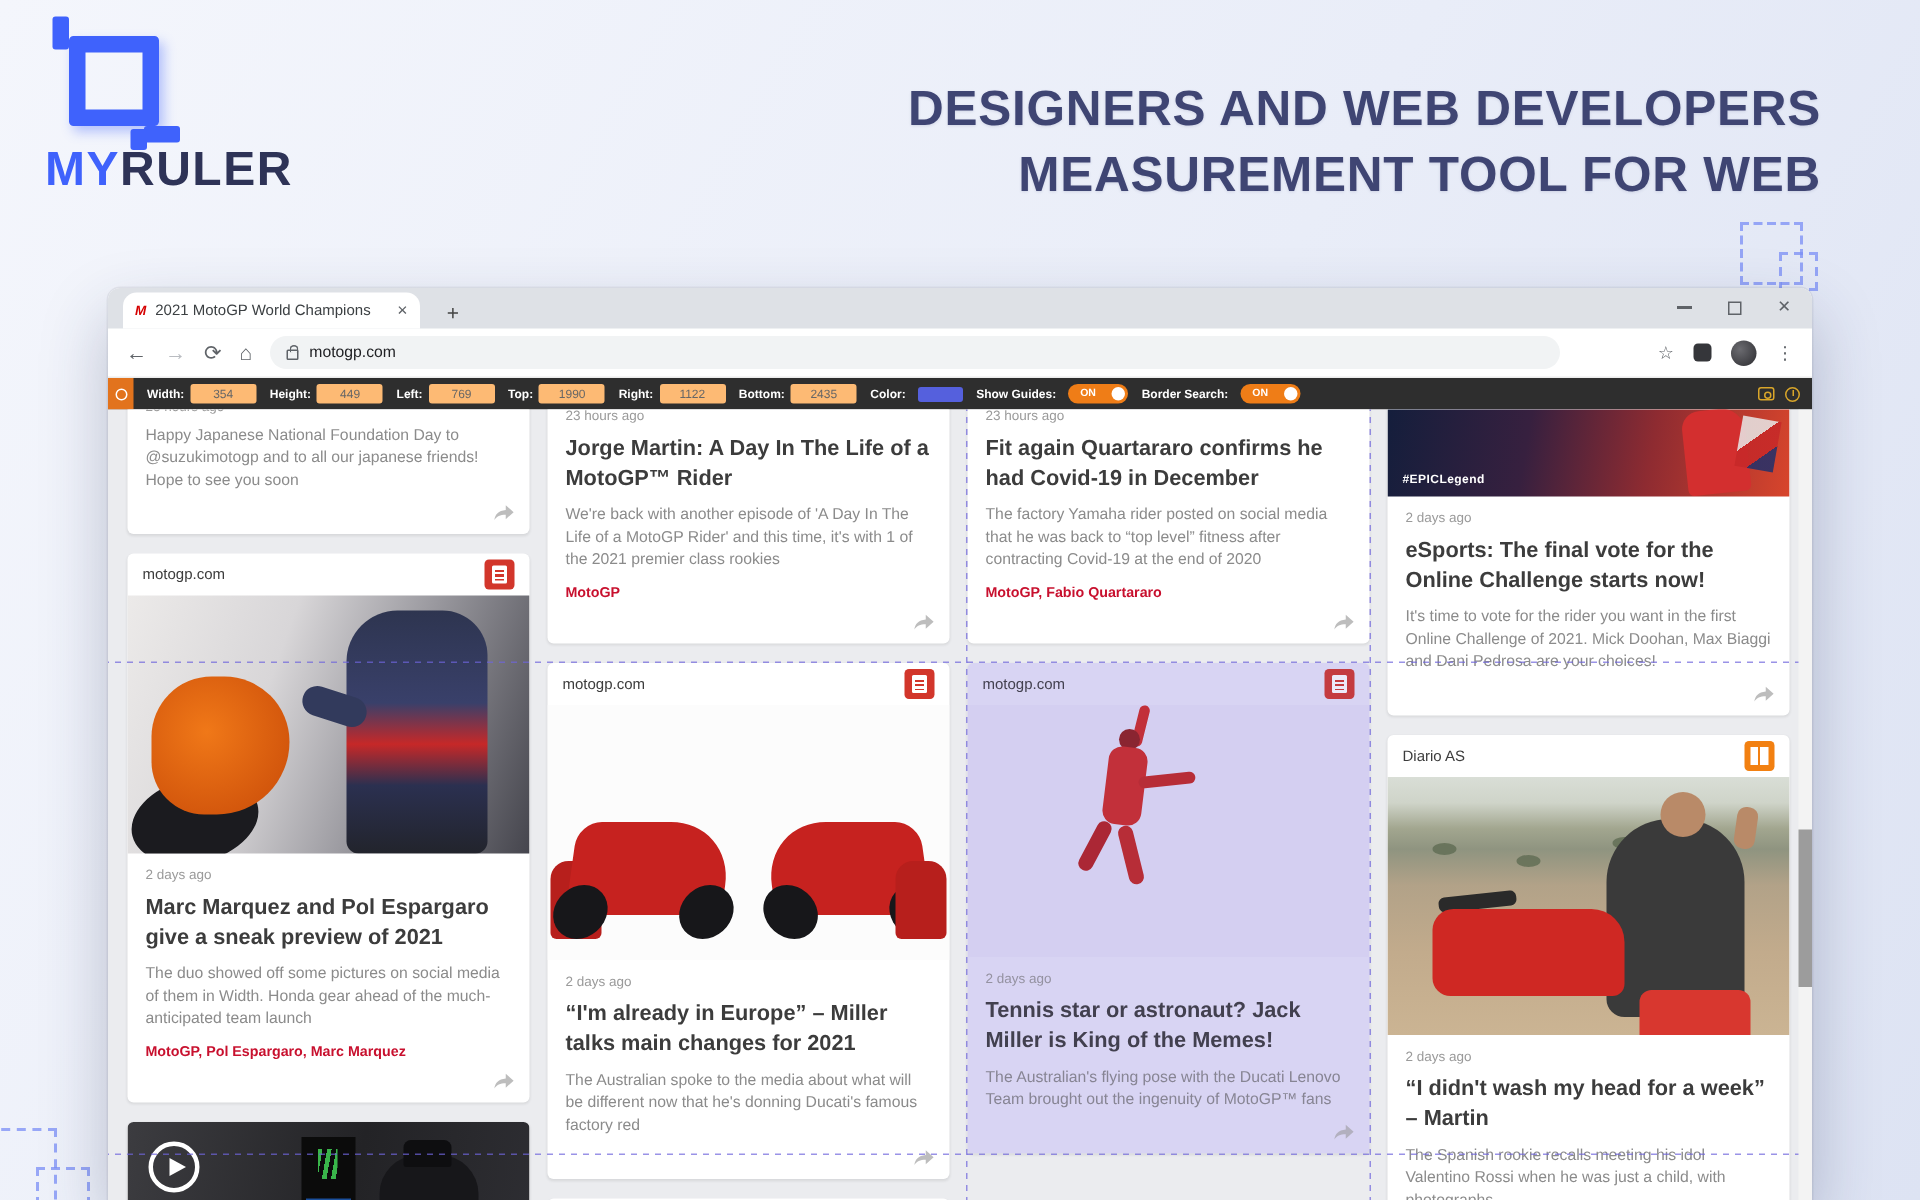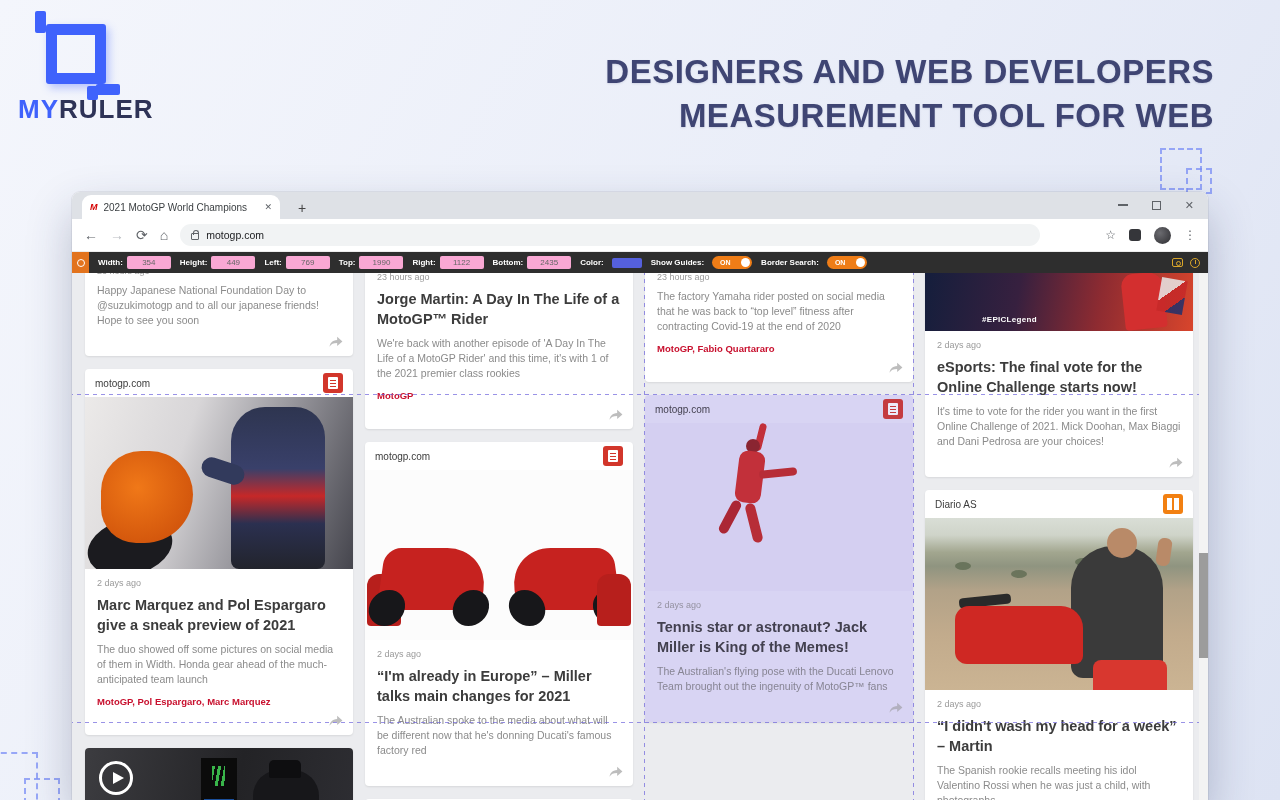--- a/index.html
+++ b/index.html
@@ -9,21 +9,21 @@
            background:linear-gradient(120deg,#f4f6fc 0%,#e9edf8 55%,#dde3f3 100%); }
 
   
   .logo { position:absolute; left:18px; top:10px; width:116px; text-align:center; }
   .logo-icon { position:relative; width:60px; height:60px; margin:14px auto 10px; }
   .li-frame { position:absolute; inset:0; border:11px solid #3f62fc; border-radius:3px;
               box-shadow:3px 4px 8px rgba(63,98,252,.35); }
   .li-tab-top { position:absolute; left:-11px; top:-13px; width:11px; height:22px; background:#3f62fc; border-radius:2px; }
   .li-tab-right { position:absolute; right:-14px; bottom:-11px; width:24px; height:11px; background:#3f62fc; border-radius:2px; }
   .li-tab-down { position:absolute; right:8px; bottom:-16px; width:11px; height:14px; background:#3f62fc; border-radius:2px; }
-  .logo-text { font-size:26px; font-weight:800; letter-spacing:1px; }
+  .logo-text { font-size:32px; font-weight:800; letter-spacing:1px;margin-left:12px; }
   .lt-my { color:#3f62fc; } .lt-ruler { color:#2e3357; }
 
   .headline { position:absolute; top:50px; right:66px; width:780px; text-align:right;
               font-weight:800; font-size:33px; line-height:44px; color:#3f4573; letter-spacing:.5px;
               text-shadow:0 1px 2px rgba(60,70,120,.15); }
 
   .dash-sq { position:absolute; border:2px dashed #7b8ff7; opacity:.75; }
 
   
   .browser { position:absolute; left:72px; top:192px; width:1136px; height:608px;
@@ -57,21 +57,21 @@
   .avatar { width:17px; height:17px; border-radius:50%;
             background:radial-gradient(circle at 35% 35%, #6b6b70, #2c2c30); }
   .kebab { font-size:12px; color:#5f6368; letter-spacing:0; }
 
   
   .rulerbar { height:21px; background:#2e2e2e; display:flex; align-items:center; padding-right:8px; }
   .rb-logo { width:17px; height:21px; background:#e2731d; display:flex; align-items:center; justify-content:center; flex:0 0 auto; }
   .rb-ring { width:8px; height:8px; border:1.6px solid #fff; border-radius:50%; }
   .rb-field { display:flex; align-items:center; gap:4px; margin-left:9px; }
   .rb-label { color:#fff; font-size:8px; font-weight:bold; white-space:nowrap; }
-  .rb-input { width:44px; height:13px; background:#f9a8d4; border-radius:2px; font-size:8px; color:#666;
+  .rb-input { width:44px; height:13px; background:#fdba74; border-radius:2px; font-size:8px; color:#666;
               text-align:center; line-height:13px; }
   .rb-swatch { width:30px; height:10px; background:#5560dd; border-radius:2px; margin-left:4px; }
   .rb-toggle { position:relative; width:40px; height:13px; background:#ef7d17; border-radius:7px;
                color:#fff; font-size:7px; font-weight:bold; line-height:13px; padding-left:8px; margin-left:4px; }
   .rb-knob { position:absolute; right:2px; top:2px; width:9px; height:9px; background:#fff; border-radius:50%; }
   .rb-tools { margin-left:auto; display:flex; gap:7px; align-items:center; }
   .rb-ico-cam { width:11px; height:9px; border:1.3px solid #d9a62a; border-radius:2px; position:relative; }
   .rb-ico-cam::after { content:""; position:absolute; left:2.5px; top:1.5px; width:3px; height:3px;
                        border:1px solid #d9a62a; border-radius:50%; }
   .rb-ico-hist { width:10px; height:10px; border:1.3px solid #d9a62a; border-radius:50%; position:relative; }
@@ -139,21 +139,21 @@
 
   .img-miller { height:168px; background:#e4e1f6; }
   .ml-helmet { position:absolute; left:101px; top:16px; width:14px; height:14px; background:#8f1d1a; border-radius:50%; }
   .ml-armup { position:absolute; left:112px; top:0px; width:7px; height:28px; background:#cf2a24; border-radius:4px; transform:rotate(14deg); }
   .ml-body { position:absolute; left:92px; top:28px; width:26px; height:52px; background:#cf2a24; border-radius:9px; transform:rotate(7deg); }
   .ml-armout { position:absolute; left:114px; top:46px; width:38px; height:8px; background:#c32621; border-radius:4px; transform:rotate(-6deg); }
   .ml-leg1 { position:absolute; left:80px; top:76px; width:10px; height:36px; background:#b5201e; border-radius:5px; transform:rotate(28deg); }
   .ml-leg2 { position:absolute; left:104px; top:80px; width:10px; height:40px; background:#c32621; border-radius:5px; transform:rotate(-14deg); }
 
   .img-esports { height:62px; background:linear-gradient(100deg,#141e3c 0%,#37203f 35%,#8e2b31 65%,#d8452c 100%); }
-  .es-text { position:absolute; left:10px; bottom:7px; color:#fff; font-size:8px; font-weight:bold; letter-spacing:.3px;margin-left:47px; }
+  .es-text { position:absolute; left:10px; bottom:7px; color:#fff; font-size:8px; font-weight:bold; letter-spacing:.3px; }
   .es-rider { position:absolute; right:28px; top:4px; width:42px; height:56px; background:#d32f2f; border-radius:12px 16px 4px 4px; transform:rotate(-6deg); }
   .es-flag { position:absolute; right:8px; top:10px; width:26px; height:34px;
       background:linear-gradient(135deg,#e8e8e8 0 40%, #c62828 40% 70%, #20306b 70% 100%); transform:rotate(10deg); opacity:.85; }
 
   .img-desert { height:172px;
       background:linear-gradient(180deg,#d9ded6 0%,#cfd4c9 10%,#a2a68f 20%,#8f9480 28%,#b2a288 42%,#c2ab8c 68%,#cbb493 100%); }
   .shrub { position:absolute; width:16px; height:8px; background:#5f6b52; border-radius:50%; opacity:.8; }
   .ds-bars { position:absolute; left:34px; bottom:84px; width:52px; height:10px; background:#2a2a2a; border-radius:4px; transform:rotate(-6deg); }
   .ds-bike { position:absolute; left:30px; bottom:26px; width:128px; height:58px; background:#cf2823; border-radius:14px 22px 8px 12px; }
   .ds-rider { position:absolute; right:30px; top:28px; width:92px; height:132px; background:#3a3a3a; border-radius:42px 42px 10px 12px; }
@@ -376,20 +376,21 @@
             
           </div>
 
         </div>
       </div>
 
       <div class="col col3">
         <div class="card" style="margin-top:-10px;">
           <div class="card-meta">
             <div class="c-time">23 hours ago</div>
+            <div class="c-title">Fit again Quartararo confirms he had Covid-19 in December</div>
             <div class="c-body">The factory Yamaha rider posted on social media that he was back to “top level” fitness after contracting Covid-19 at the end of 2020</div>
             <div class="c-tags">MotoGP, Fabio Quartararo</div>
           </div>
           <div class="share-row">
               <svg class="share-ic" viewBox="0 0 24 20">
                 <path d="M14 1l9 8-9 8v-5.1C7.5 11.9 3.6 13.8 1 18c.8-6.2 4.6-10.6 13-11.4V1z" fill="#bdbdbd"></path>
               </svg>
             </div>
         </div>
 

